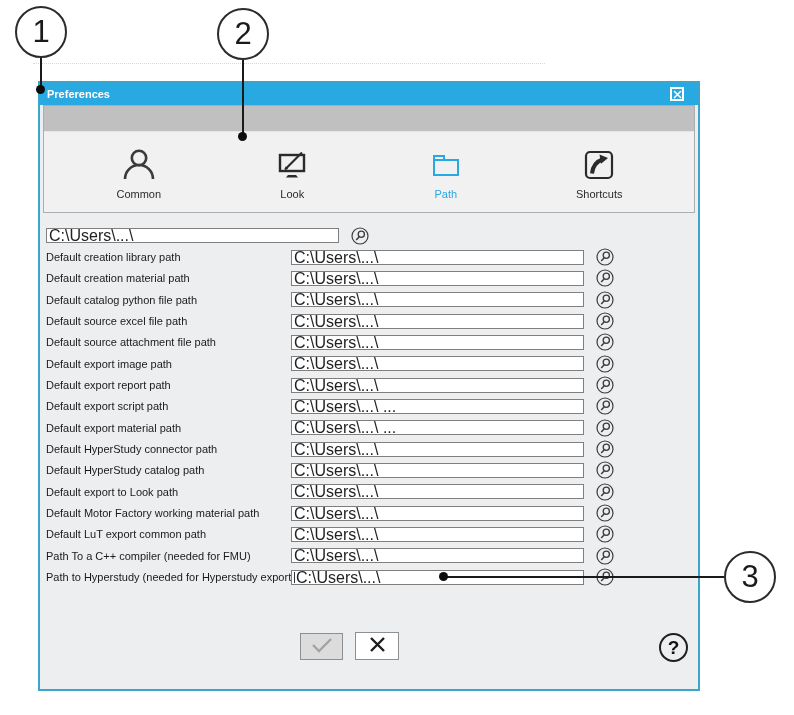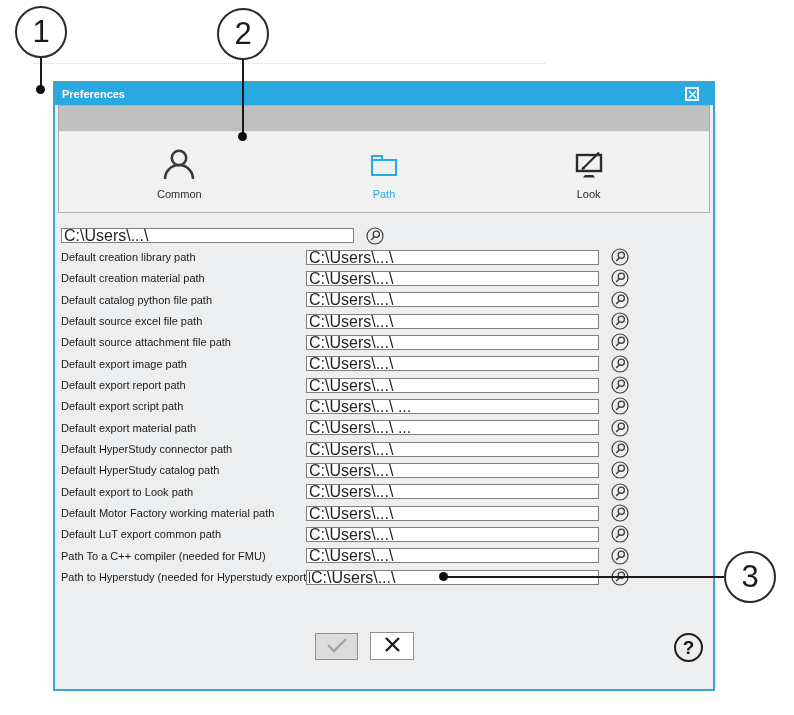--- a/index.html
+++ b/index.html
@@ -12,21 +12,21 @@
     display:flex; align-items:center; justify-content:center;
     font-size:31px; color:#1a1a1a; font-weight:400;
   }
   .callout-line { position:absolute; background:#1a1a1a; z-index:19; }
   .callout-dot { position:absolute; width:9px; height:9px; border-radius:50%; background:#0d0d0d; z-index:21; }
   .faint-line { position:absolute; left:33px; top:63px; width:512px; border-top:1px dotted #d8d8d8; z-index:1; }
 
   
   .dialog {
     position:absolute; left:38px; top:81px; width:662px; height:610px;
-    border:2px solid #3aa6cd; background:#edeeef; z-index:5;margin-left:15px;
+    border:2px solid #3aa6cd; background:#edeeef; z-index:5;
   }
   .titlebar {
     position:absolute; left:0; top:0; right:0; height:22px;
     background:#29a9e1; color:#ffffff; font-size:11px; font-weight:bold;
     line-height:22px; padding-left:7px;
   }
   .close-btn {
     position:absolute; right:14px; top:4px; width:14px; height:14px;
     border:2px solid #ffffff; background:transparent; cursor:pointer;
     display:flex; align-items:center; justify-content:center; padding:0;
@@ -92,44 +92,54 @@
     <div class="tabs-row">
 
       <button class="tab">
         <span>
           <svg width="42" height="40" viewBox="0 0 42 40">
             <circle cx="21" cy="13" r="7.2" fill="none" stroke="#3a3a3a" stroke-width="2.6"></circle>
             <path d="M7,34 a14,14 0 0 1 28,0" fill="none" stroke="#3a3a3a" stroke-width="2.6"></path>
           </svg>
         </span>
         <span class="tab-label">Common</span>
-      </button>
-
-      <button class="tab active">
-        <span>
-          <svg width="42" height="40" viewBox="0 0 42 40">
-            <path d="M9,15 v-4 h10 v4" fill="none" stroke="#29a9e1" stroke-width="2"></path>
-            <rect x="9" y="15" width="24" height="15" fill="none" stroke="#29a9e1" stroke-width="2"></rect>
-          </svg>
-        </span>
-        <span class="tab-label">Path</span>
       </button>
 
       <button class="tab">
         <span>
           <svg width="42" height="40" viewBox="0 0 42 40">
             <rect x="9" y="10" width="24" height="16" fill="none" stroke="#2b2b2b" stroke-width="2.4"></rect>
             <path d="M17,30 h8 l2,2.4 h-12 z" fill="#2b2b2b"></path>
             <path d="M14,24.5 L31,7.5" stroke="#2b2b2b" stroke-width="2.2"></path>
             <path d="M14,24.5 l3.2,-0.6 -2.6,-2.6 z" fill="#2b2b2b"></path>
           </svg>
         </span>
         <span class="tab-label">Look</span>
       </button>
 
+      <button class="tab active">
+        <span>
+          <svg width="42" height="40" viewBox="0 0 42 40">
+            <path d="M9,15 v-4 h10 v4" fill="none" stroke="#29a9e1" stroke-width="2"></path>
+            <rect x="9" y="15" width="24" height="15" fill="none" stroke="#29a9e1" stroke-width="2"></rect>
+          </svg>
+        </span>
+        <span class="tab-label">Path</span>
+      </button>
+
+      <button class="tab">
+        <span>
+          <svg width="42" height="40" viewBox="0 0 42 40">
+            <rect x="8" y="7" width="26" height="26" rx="4" fill="none" stroke="#2b2b2b" stroke-width="2.2"></rect>
+            <path d="M14,28.5 C14.8,20.5 18.5,16.5 24.5,14.5" fill="none" stroke="#2b2b2b" stroke-width="4"></path>
+            <polygon points="21.5,9.5 30,13 23,18.8" fill="#2b2b2b"></polygon>
+          </svg>
+        </span>
+        <span class="tab-label">Shortcuts</span>
+      </button>
 
 
     </div>
   </div>
 
   <div class="fields-list">
   <div class="field-row">
     <div class="field-input" role="textbox">
 
       <span class="val">C:\Users\...\</span>

